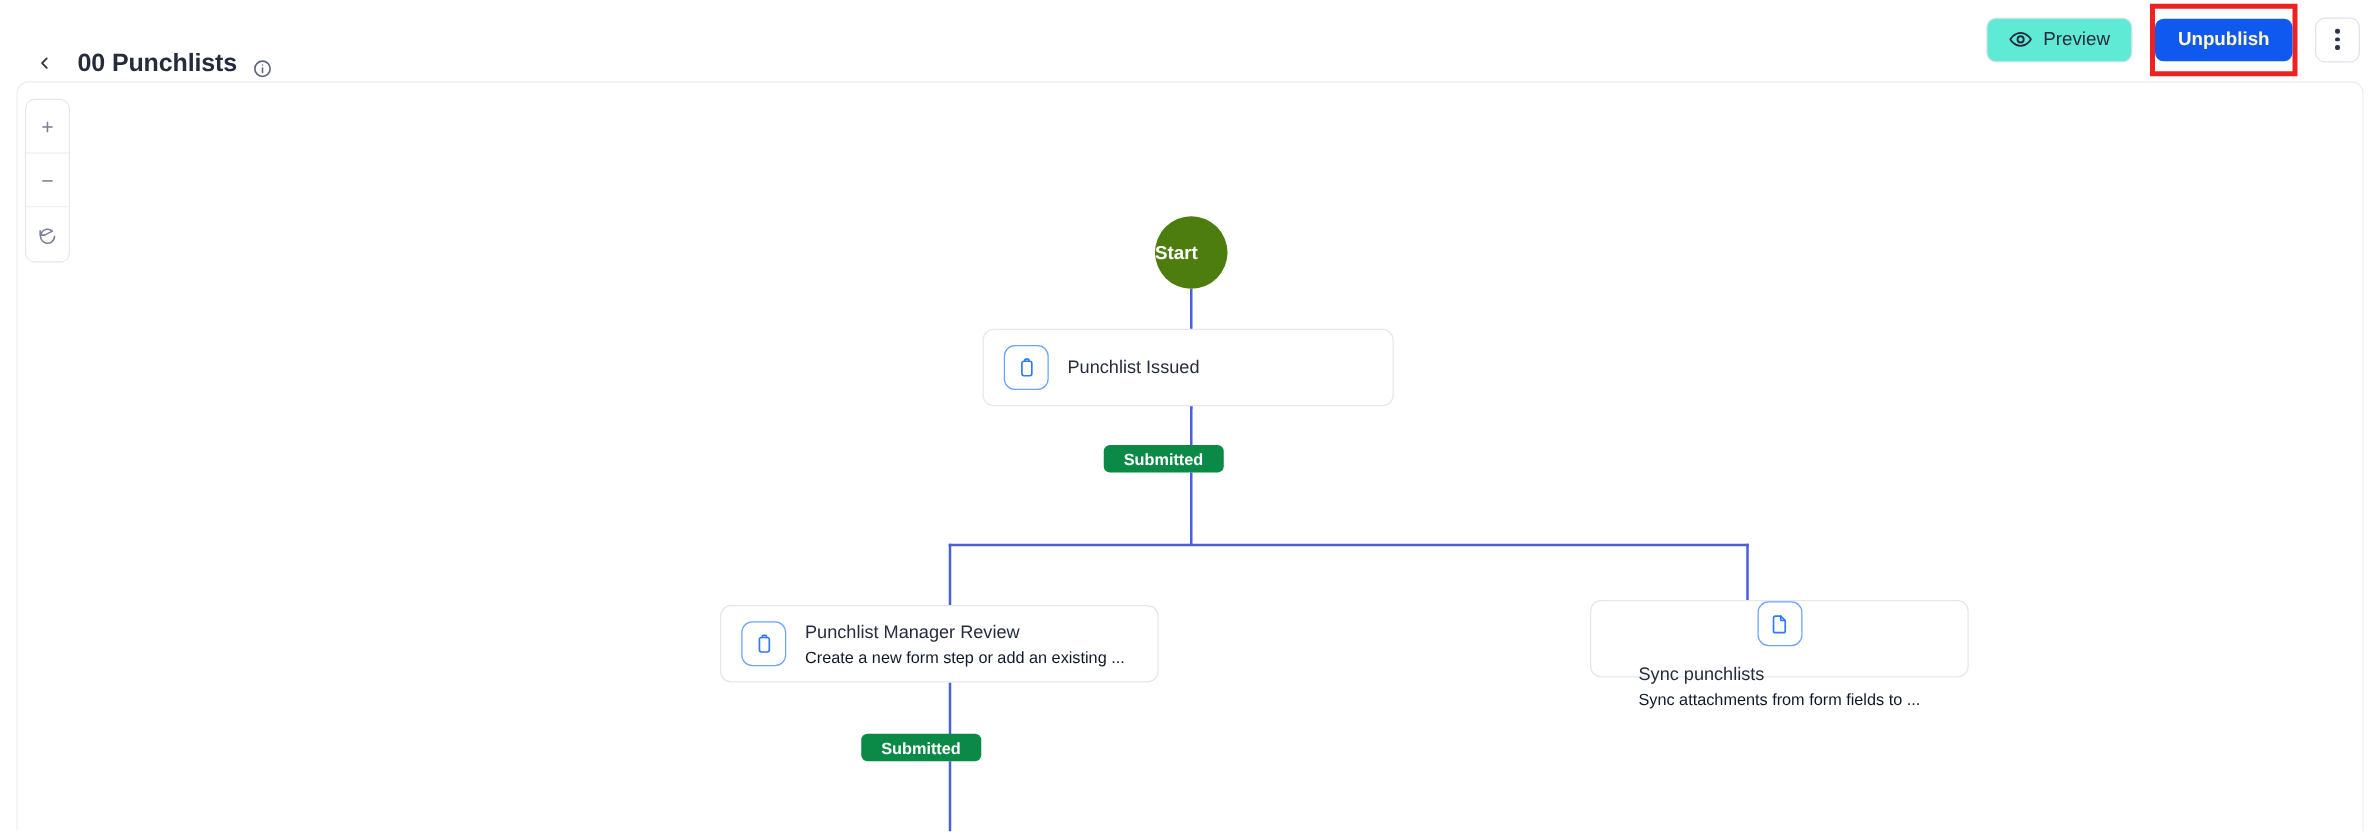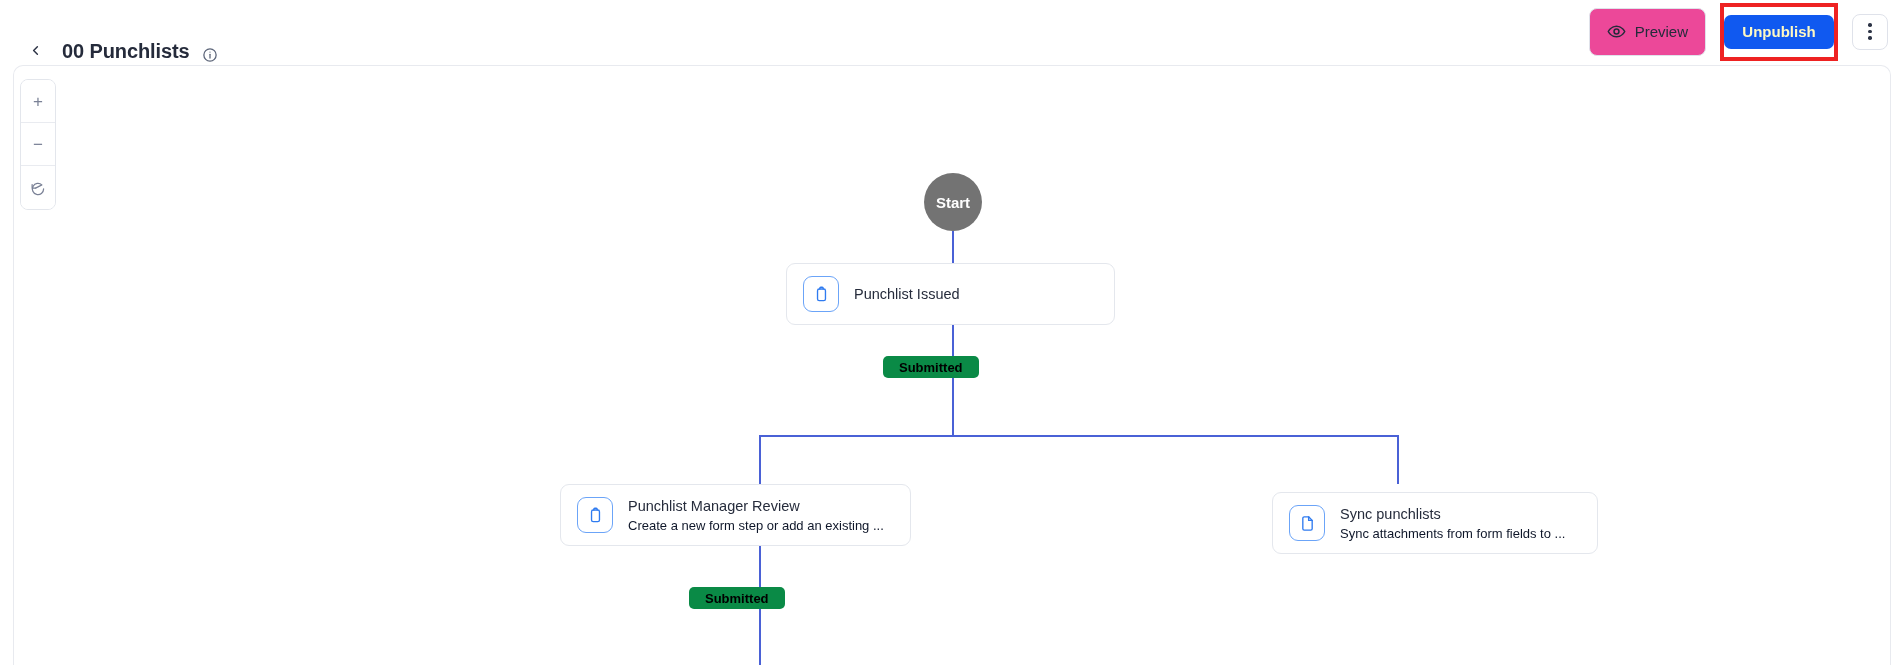--- a/index.html
+++ b/index.html
@@ -56,28 +56,28 @@
 
   .topbar-right {
     position: absolute;
     right: 16px; top: 0;
     height: 63px;
     display: flex;
     align-items: center;
     gap: 14px;
   }
   .preview-btn {
-    height: 48px;
+    height: 36px;
     display: flex;
     align-items: center;
     gap: 9px;
     padding: 0 17px;
     border: 1px solid #dfe2ea;
     border-radius: 8px;
-    background: #ec4899;
+    background: #5eead4;
     font-size: 15px;
     color: #252b3b;
     cursor: pointer;
     box-sizing: border-box;
   }
   .unpublish-wrap {
     position: relative;
     display: flex;
     align-items: center;
     justify-content: center;
@@ -181,27 +181,27 @@
     position: absolute;
     background: #4a61d6;
   }
   .edge-v { width: 2px; }
   .edge-h { height: 2px; }
 
   .node-start {
     position: absolute;
     width: 58px; height: 58px;
     border-radius: 50%;
-    background: #737373;
+    background: #4d7c0f;
     color: #ffffff;
     font-size: 15px;
     font-weight: bold;
     display: flex;
     align-items: center;
-    justify-content: center;
+    justify-content: flex-start;
     cursor: pointer;
     z-index: 10;
   }
 
   .card {
     position: absolute;
     background: #ffffff;
     border: 1px solid #e4e7ed;
     border-radius: 9px;
     box-sizing: border-box;
@@ -234,21 +234,21 @@
     color: #0f172a;
     white-space: nowrap;
   }
 
   .badge {
     position: absolute;
     height: 22px;
     padding: 0 16px;
     border-radius: 5px;
     background: #0a8a46;
-    color: #000000;
+    color: #ffffff;
     font-size: 13px;
     font-weight: bold;
     display: flex;
     align-items: center;
     justify-content: center;
     white-space: nowrap;
     cursor: pointer;
     z-index: 12;
   }
 </style>
@@ -340,34 +340,34 @@
       <div class="badge" style="left:869px; top:290px;">Submitted</div>
 
       <div class="edge edge-v" style="left:938px; top:312px; height:58px;"></div>
 
       <div class="edge edge-h" style="left:745px; top:369px; width:640px;"></div>
 
       <div class="edge edge-v" style="left:745px; top:369px; height:49px;"></div>
 
       <div class="edge edge-v" style="left:1383px; top:369px; height:49px;"></div>
 
-      <div class="card" style="left:546px; top:418px; width:351px; height:62px;">
+      <div class="card" style="left:562px; top:418px; width:351px; height:62px;">
         <div class="card-icon">
           <svg width="17" height="17" viewBox="0 0 24 24" fill="none" stroke="currentColor" stroke-width="1.9" stroke-linecap="round" stroke-linejoin="round">
             <rect x="6.4" y="4.2" width="11.2" height="16.4" rx="2.4"></rect>
             <path d="M9.6 4.2V3.2a1.4 1.4 0 0 1 1.4-1.4h2a1.4 1.4 0 0 1 1.4 1.4v1"></path>
           </svg>
         </div>
         <div class="card-text">
           <div class="card-title">Punchlist Manager Review</div>
           <div class="card-sub">Create a new form step or add an existing ...</div>
         </div>
       </div>
 
-      <div class="card" style="left:1258px; top:426px; width:326px; height:62px;">
+      <div class="card" style="left:1258px; top:414px; width:303px; height:62px;flex-direction:column;">
         <div class="card-icon">
           <svg width="17" height="17" viewBox="0 0 24 24" fill="none" stroke="currentColor" stroke-width="1.9" stroke-linecap="round" stroke-linejoin="round">
             <path d="M13.6 2.6H7.4a2 2 0 0 0-2 2v14.8a2 2 0 0 0 2 2h9.2a2 2 0 0 0 2-2V7.6z"></path>
             <polyline points="13.6 2.6 13.6 7.6 18.6 7.6"></polyline>
           </svg>
         </div>
         <div class="card-text">
           <div class="card-title">Sync punchlists</div>
           <div class="card-sub">Sync attachments from form fields to ...</div>
         </div>

